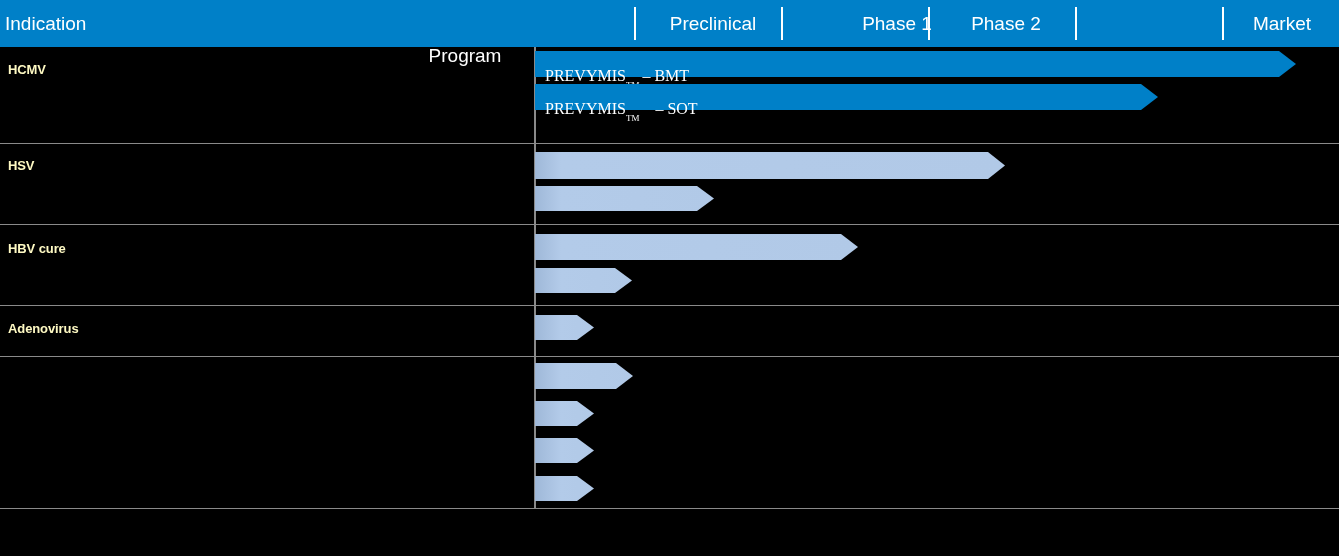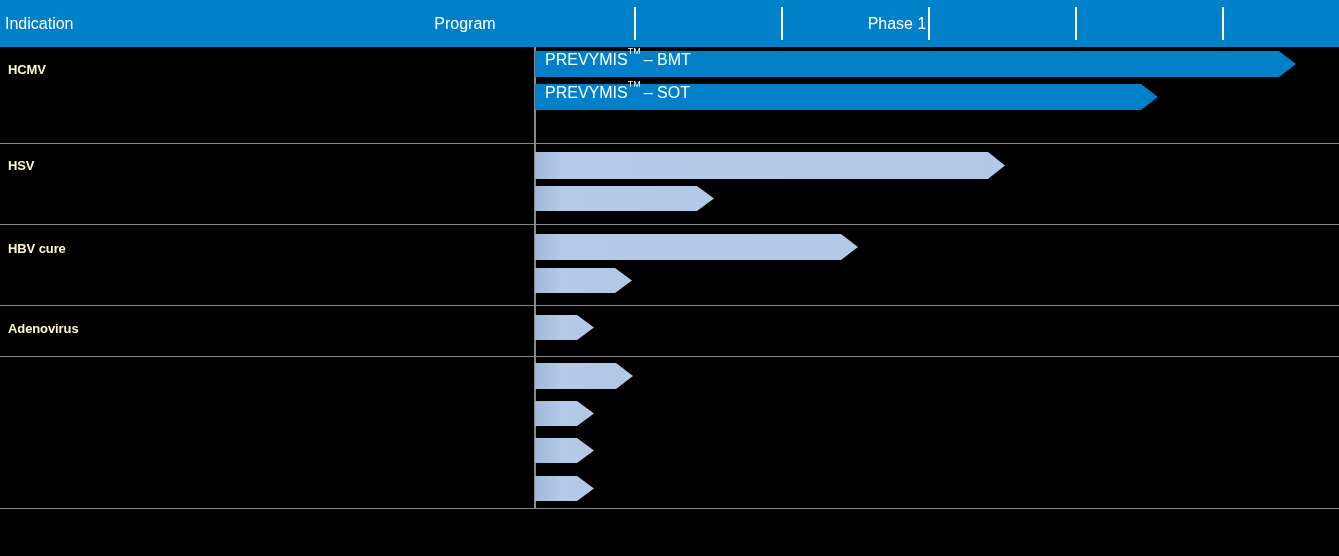--- a/index.html
+++ b/index.html
@@ -30,21 +30,21 @@
     width: 1339px;
     height: 47px;
     background: #0080c8;
   }
   .header-cell {
     position: absolute;
     top: 0;
     height: 47px;
     line-height: 47px;
     color: #ffffff;
-    font-size: 16px;
+    font-size: 19px;
     white-space: nowrap;
   }
   .header-cell.left  { text-align: left; }
   .header-cell.ctr   { text-align: center; }
   .header-sep {
     position: absolute;
     top: 7px;
     width: 2px;
     height: 33px;
     background: #ffffff;
@@ -86,54 +86,58 @@
     height: 100%;
     clip-path: polygon(0 0, calc(100% - 17px) 0, 100% 50%, calc(100% - 17px) 100%, 0 100%);
   }
   .bar.dark  .shape { background: #0080c8; }
   .bar.light .shape {
     background: linear-gradient(to right, #9fb8d8 0px, #b3cbe9 26px, #b1c9e7 100%);
   }
   .bar-text {
     position: absolute;
     left: 10px;
-    top: 0;
+    top: 8px;
     height: 100%;
     display: flex;
-    align-items: flex-start;
+    align-items: flex-end;
     color: #ffffff;
     font-size: 16px;
     white-space: nowrap;
     pointer-events: none;
+    font-family: Liberation Serif, serif;
   }
   .bar-text sup {
     font-size: 9px;
     vertical-align: super;
     line-height: 0;
   }
 </style>
 </head>
 <body>
 
 <div id="chart">
 
   <div class="header-band">
     <div class="header-cell left" style="left:5px; width:300px;">Indication</div>
-    <div class="header-cell ctr" style="left:375px; width:180px;">Program</div>
+    <div class="header-cell ctr" style="left:375px; width:180px;margin-top:32px;">Program</div>
 
     <div class="header-sep" style="left:634px;"></div>
+    <div class="header-cell ctr" style="left:640px; width:146px;">Preclinical</div>
 
     <div class="header-sep" style="left:781px;"></div>
     <div class="header-cell ctr" style="left:824px; width:146px;">Phase 1</div>
 
     <div class="header-sep" style="left:928px;"></div>
+    <div class="header-cell ctr" style="left:933px; width:146px;">Phase 2</div>
 
     <div class="header-sep" style="left:1075px;"></div>
 
     <div class="header-sep" style="left:1222px;"></div>
+    <div class="header-cell ctr" style="left:1227px; width:110px;">Market</div>
   </div>
 
   <div class="vline" style="left:534px; top:47px; height:462px;"></div>
 
   <div class="hline" style="top:143px;"></div>
   <div class="hline" style="top:224px;"></div>
   <div class="hline" style="top:305px;"></div>
   <div class="hline" style="top:356px;"></div>
   <div class="hline" style="top:508px;"></div>
 
@@ -146,21 +150,21 @@
         <sup>TM</sup>
         <span style="margin-left:3px;">– BMT</span>
       </span>
   </div>
 
   <div class="bar dark" style="left:535px; top:84px; width:623px; height:26px;">
     <span class="shape"></span>
     <span class="bar-text">
         <span>PREVYMIS</span>
         <sup>TM</sup>
-        <span style="margin-left:3px;">– SOT</span>
+        <span style="margin-left:16px;">– SOT</span>
       </span>
   </div>
 
   <div class="row-label" style="top:158px;text-align:right;">HSV</div>
 
   <div class="bar light" style="left:535px; top:152px; width:470px; height:27px;">
     <span class="shape"></span>
   </div>
   <div class="bar light" style="left:535px; top:186px; width:179px; height:25px;">
     <span class="shape"></span>

